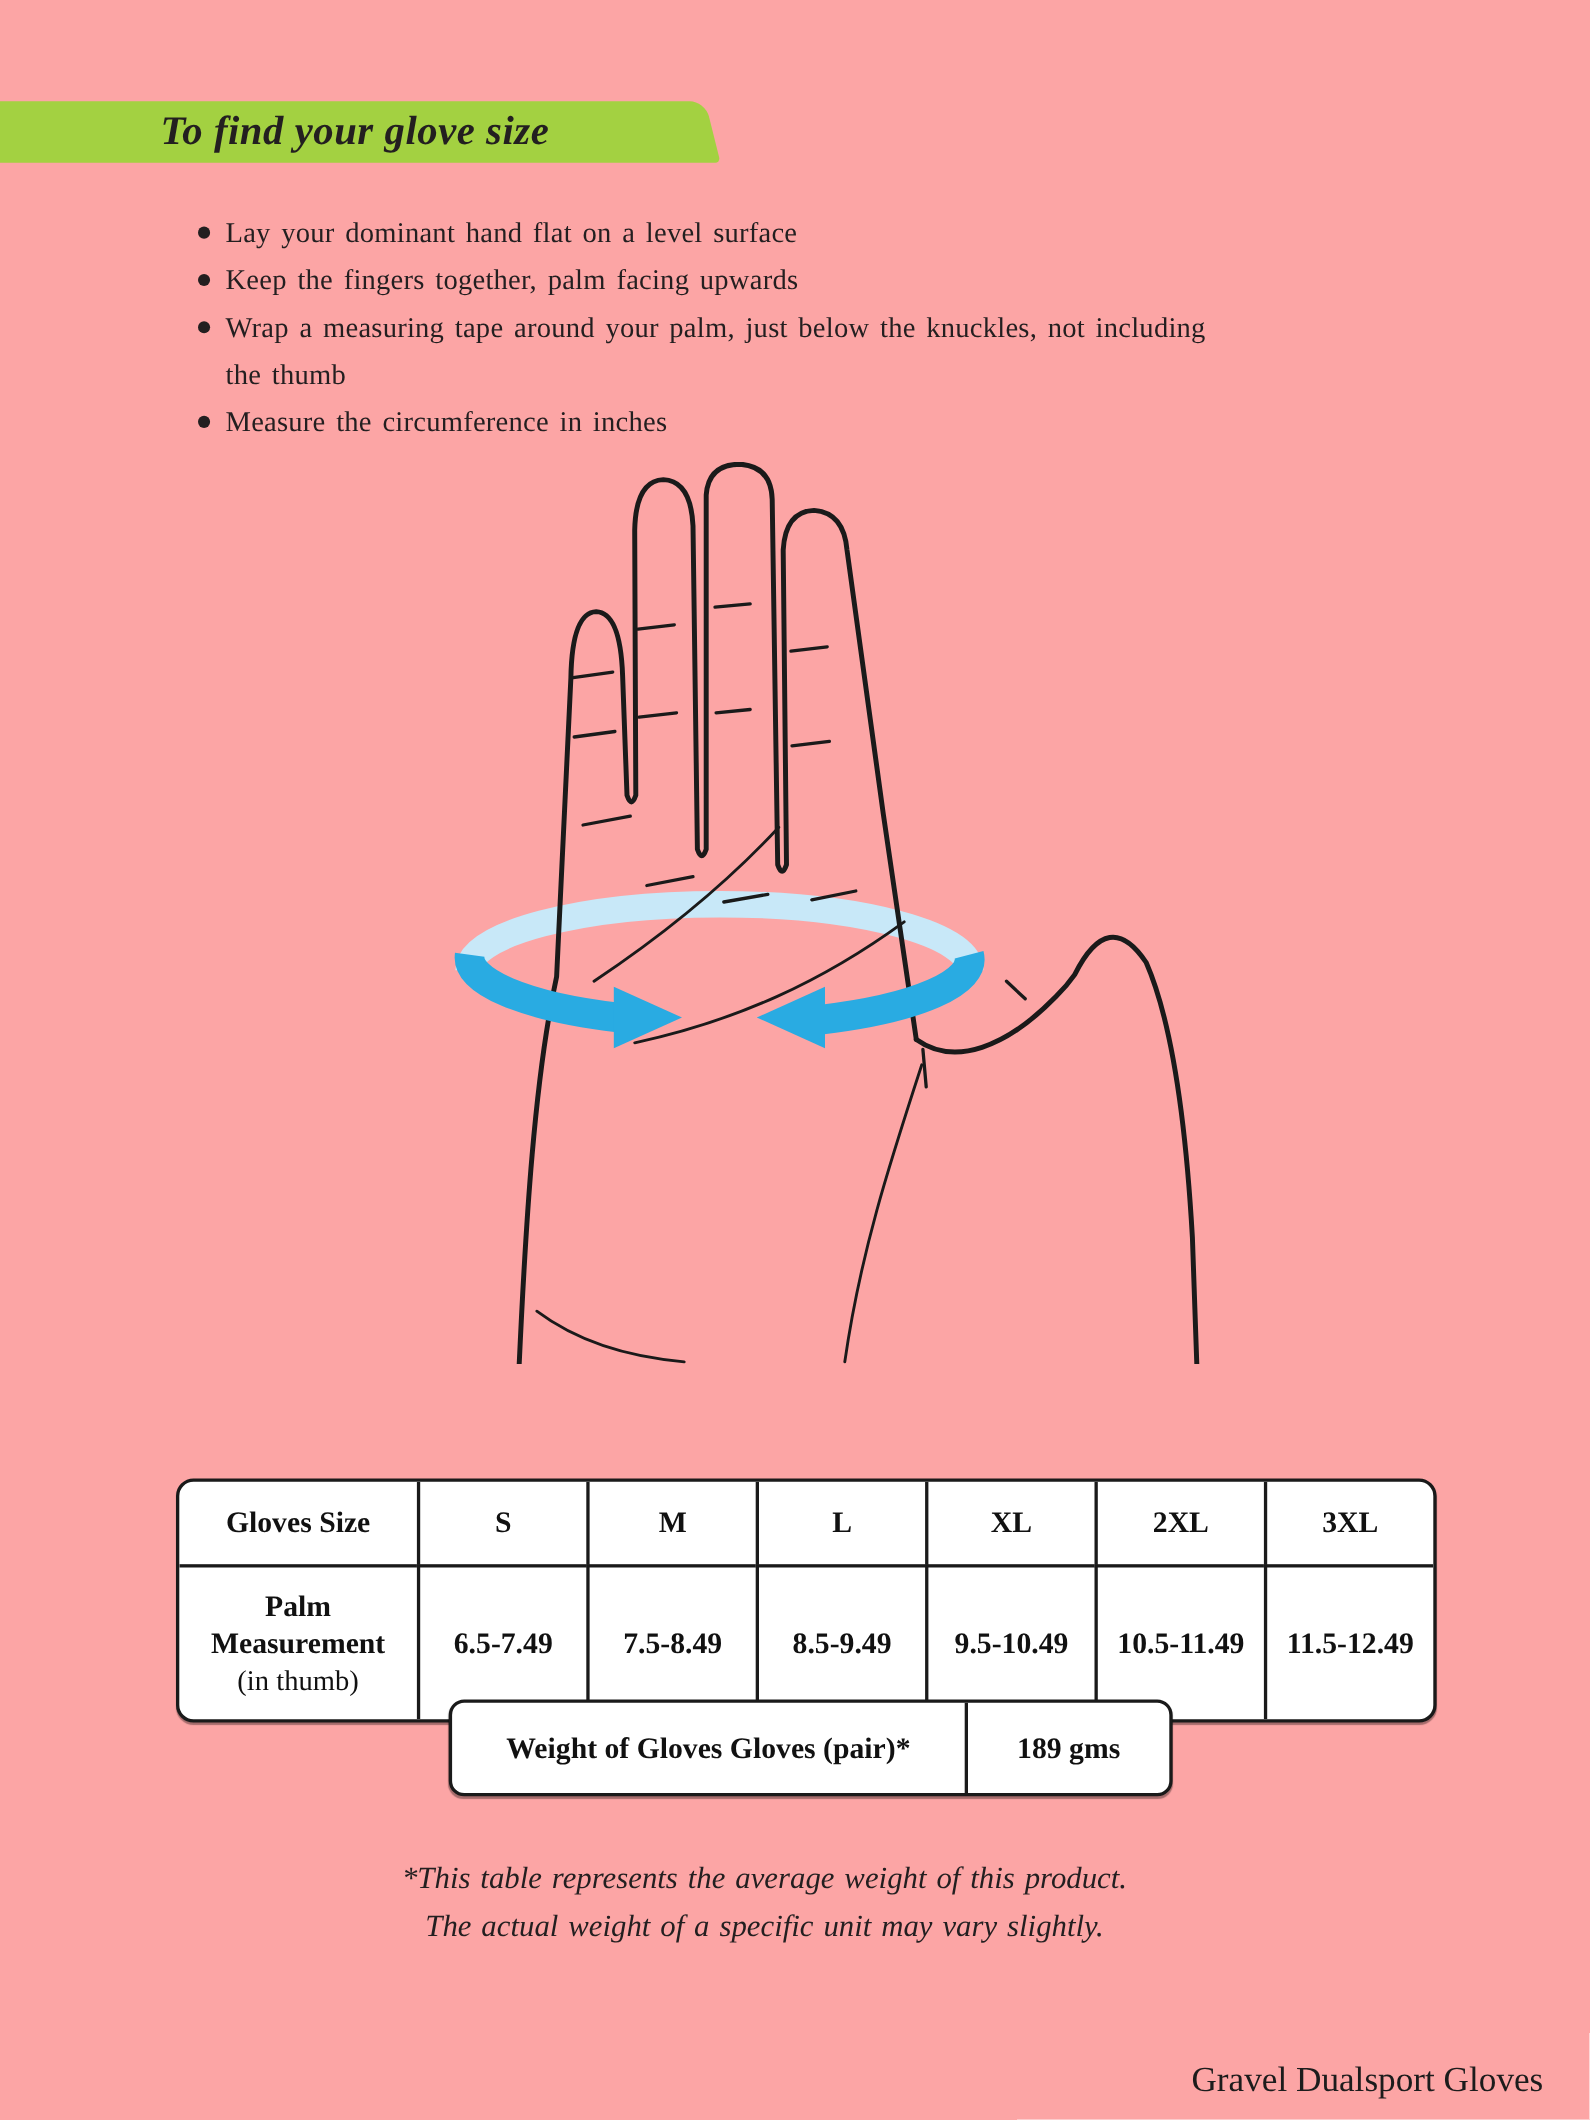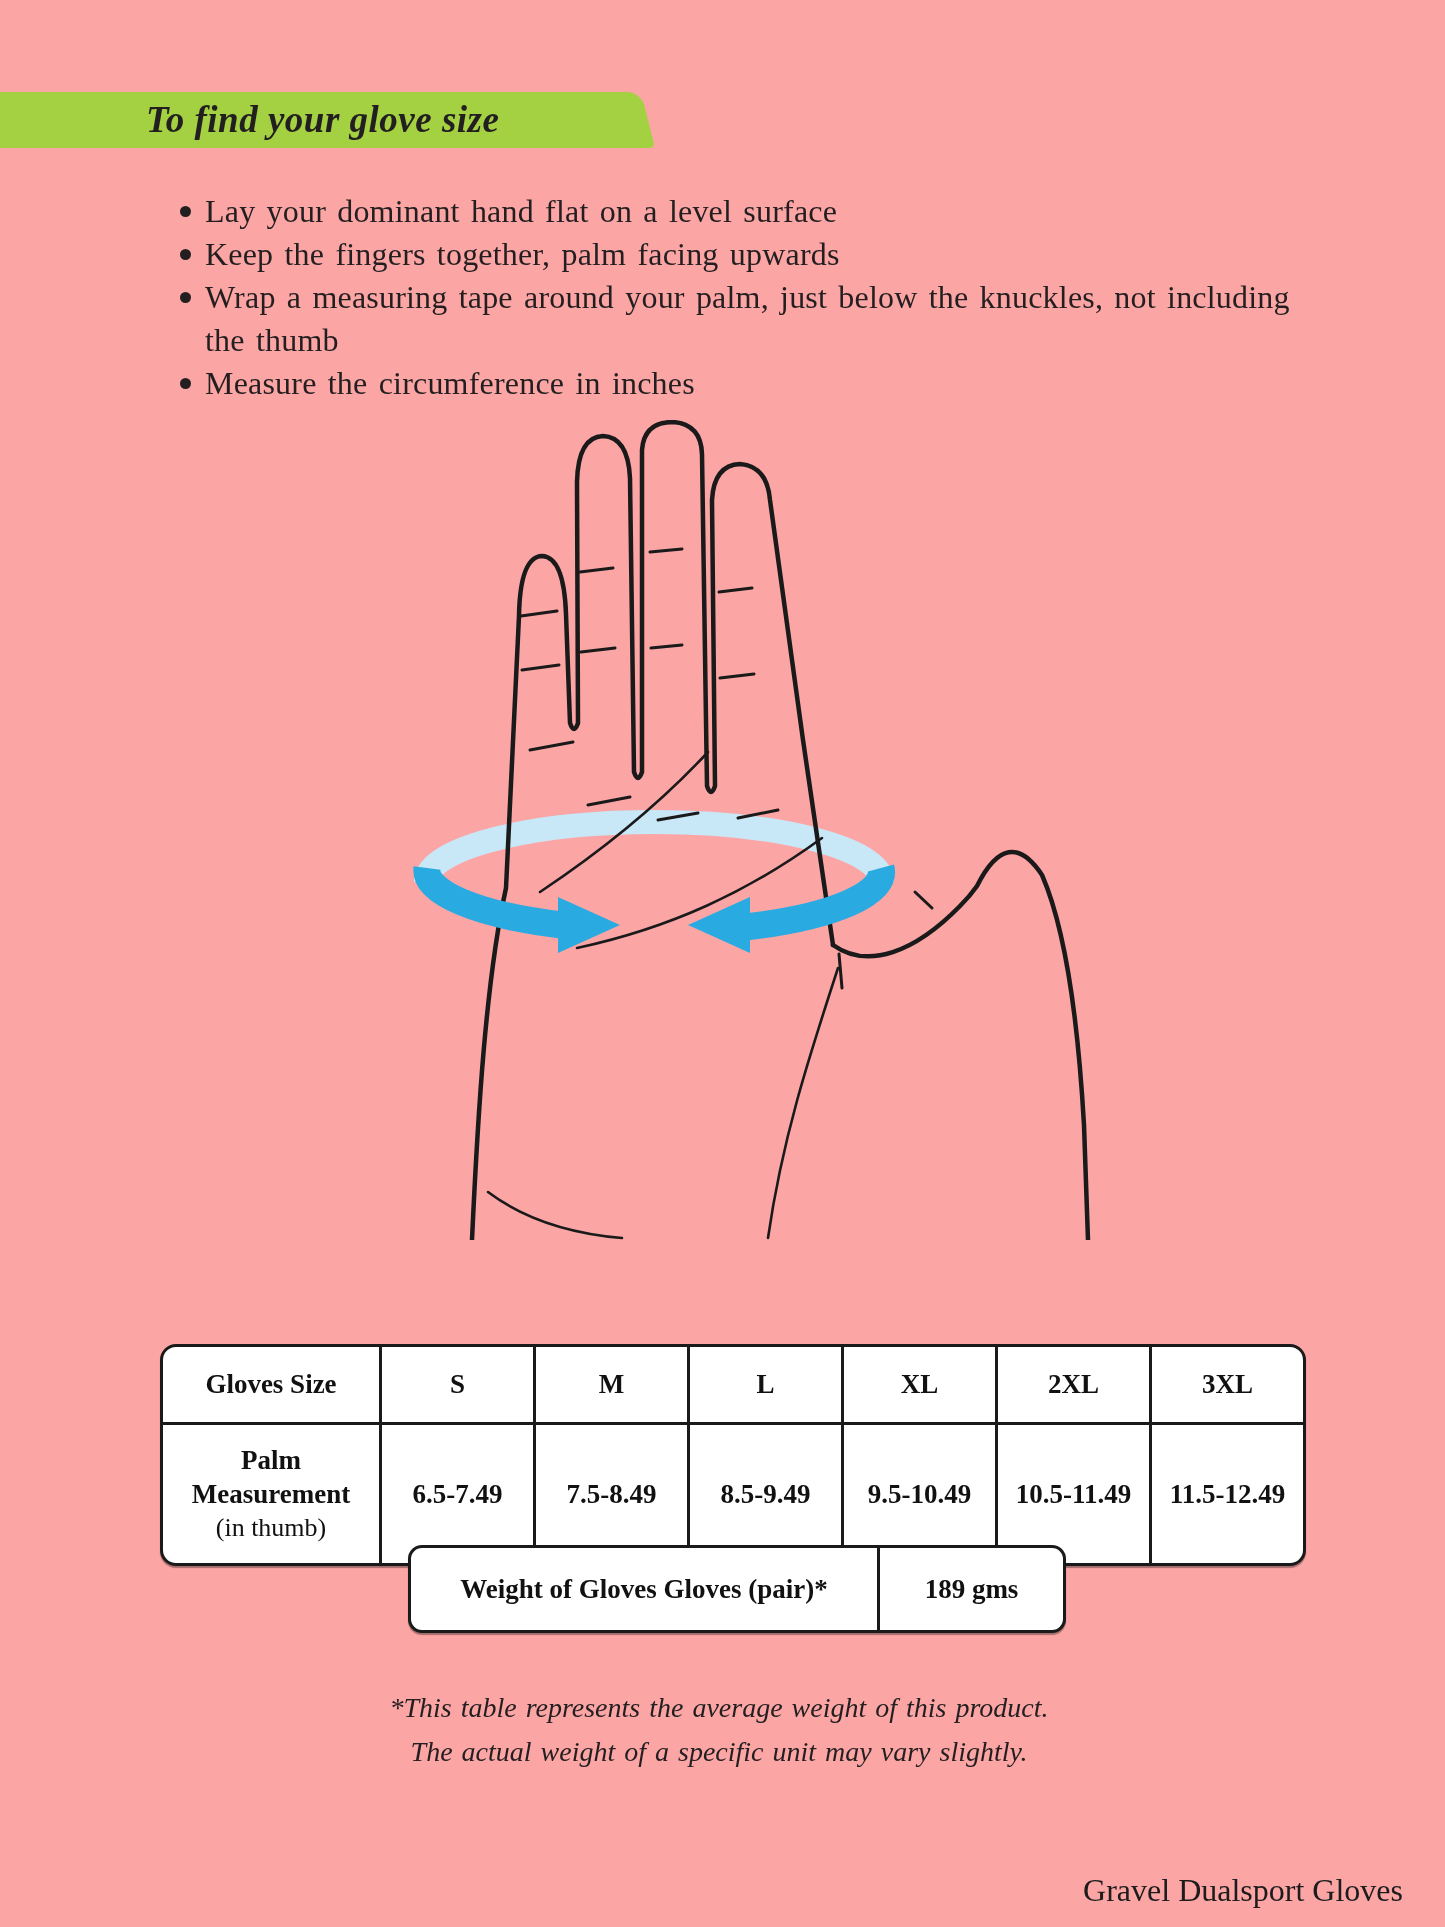--- a/index.html
+++ b/index.html
@@ -32,21 +32,21 @@
     letter-spacing:0.5px;
   }
   
   .bullets{position:absolute;left:180px;top:190px;width:1135px;}
   .bullet{display:flex;align-items:flex-start;}
   .dot{
     flex:0 0 auto;width:11px;height:11px;border-radius:50%;
     background:var(--ink);margin:16px 14px 0 0;
   }
   .btext{
-    font-size:32px;line-height:43px;white-space:pre-line;
+    font-size:26px;line-height:43px;white-space:pre-line;
     word-spacing:3px;letter-spacing:0.2px;
   }
   
   .hand{position:absolute;left:370px;top:420px;width:730px;height:820px;}
   .outline{fill:none;stroke:var(--line);stroke-width:4.5;stroke-linecap:round;stroke-linejoin:round;}
   .crease{fill:none;stroke:var(--line);stroke-width:3;stroke-linecap:round;}
   .palmline{fill:none;stroke:var(--line);stroke-width:2.6;stroke-linecap:round;}
   .tape-light{fill:none;stroke:var(--blue-light);stroke-width:24;}
   .tape-solid{fill:none;stroke:var(--blue);stroke-width:27;}
   .tape-arrow{fill:var(--blue);stroke:none;}
@@ -82,21 +82,20 @@
   .w-value{
     flex:1 1 auto;display:flex;align-items:center;justify-content:center;
     border-left:3px solid var(--line);
     font-size:27px;font-weight:bold;color:#111;
   }
   
   .disclaimer{
     position:absolute;left:0;top:1686px;width:1390px;
     text-align:center;font-style:italic;font-size:28px;line-height:44px;
     word-spacing:2px;
-    padding-left:24px;
   }
   
   .footer{
     position:absolute;right:42px;top:1872px;
     font-size:32px;color:#1c1c1c;
   }
 </style>
 </head>
 <body>
 

